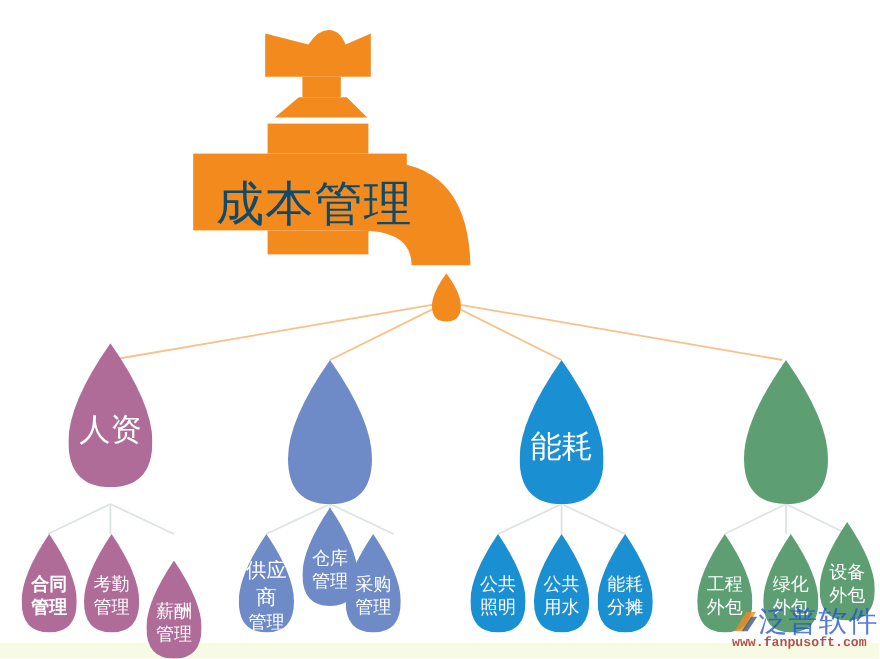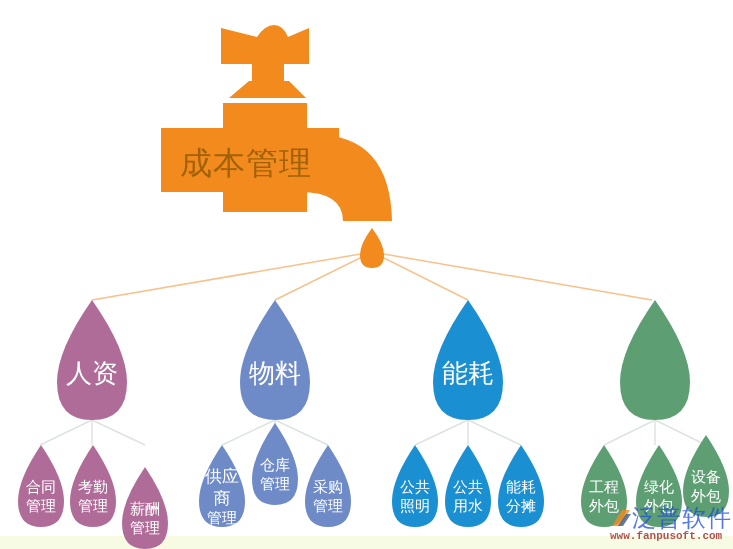--- a/index.html
+++ b/index.html
@@ -1,19 +1,19 @@
 <!DOCTYPE html>
 <html><head>
 <meta charset="utf-8">
 <style>
   html,body{margin:0;padding:0;}
   body{width:733px;height:549px;position:relative;background:#ffffff;overflow:hidden;font-family:"DejaVu Sans","Liberation Sans",sans-serif;}
   .bottom-band{position:absolute;left:0;top:536px;width:733px;height:13px;background:#f8fbe3;}
   svg.lines{position:absolute;left:0;top:0;}
-  .tap-label{position:absolute;left:180px;top:142px;color:#a16207;font-size:32px;letter-spacing:1px;}
+  .tap-label{position:absolute;left:180px;top:142px;color:#0c4a6e;font-size:40px;letter-spacing:1px;}
   .drop{position:absolute;display:flex;align-items:center;justify-content:center;}
   .drop svg{position:absolute;left:0;top:0;}
   .drop .txt{position:relative;color:#fff;text-align:center;line-height:1.25;}
   .big .txt{font-size:26px;margin-top:26px;}
   .small .txt{font-size:15px;margin-top:22px;}
   .watermark{position:absolute;left:610px;top:502px;width:123px;height:40px;}
   .wm-cn{position:absolute;left:22px;top:0;font-size:24px;color:#1d4ed8;opacity:0.75;letter-spacing:1px;}
   .wm-url{position:absolute;left:0;top:28px;font-family:Liberation Mono, monospace;font-size:11px;font-weight:bold;color:#b0534a;}
   .wm-logo{position:absolute;left:0;top:4px;width:22px;height:22px;}
 </style>
@@ -63,45 +63,44 @@
 
     <rect x="161" y="128" width="178" height="64"></rect>
     <rect x="223" y="192" width="84" height="20"></rect>
     <path d="M307,135 Q390,130 392,221 L343,221 Q343,192 300,192 Z"></path>
 
     <path d="M372,228 Q384,244 384,255 Q384,268 372,268 Q360,268 360,255 Q360,244 372,228 Z"></path>
   </g>
 </svg>
 <div class="tap-label">成本管理</div>
 
-<div class="drop big" style="left:57px;top:300px;width:70px;height:120px;">
+<div class="drop big" style="left:57px;top:286px;width:70px;height:120px;">
   <svg width="70" height="120">
       <path d="M35,0 Q70,50 70,82 Q70,120 35,120 Q0,120 0,82 Q0,50 35,0 Z" fill="#b06c99"></path>
     </svg>
   <div class="txt">人资</div>
 </div>
 <div class="drop big" style="left:240px;top:300px;width:70px;height:120px;">
   <svg width="70" height="120">
       <path d="M35,0 Q70,50 70,82 Q70,120 35,120 Q0,120 0,82 Q0,50 35,0 Z" fill="#6e8bc7"></path>
     </svg>
-  <div class="txt">物料</div>
 </div>
 <div class="drop big" style="left:433px;top:300px;width:70px;height:120px;">
   <svg width="70" height="120">
       <path d="M35,0 Q70,50 70,82 Q70,120 35,120 Q0,120 0,82 Q0,50 35,0 Z" fill="#1a8fd2"></path>
     </svg>
   <div class="txt">能耗</div>
 </div>
 <div class="drop big" style="left:620px;top:300px;width:70px;height:120px;">
   <svg width="70" height="120">
       <path d="M35,0 Q70,50 70,82 Q70,120 35,120 Q0,120 0,82 Q0,50 35,0 Z" fill="#5e9e73"></path>
     </svg>
 </div>
 
-<div class="drop small" style="left:18px;top:445px;width:46px;height:82px;">
+<div class="drop small" style="left:18px;top:445px;width:46px;height:82px;font-weight:bold;">
   <svg width="46" height="82">
       <path d="M23,0 Q46,34 46,56 Q46,82 23,82 Q0,82 0,56 Q0,34 23,0 Z" fill="#b06c99"></path>
     </svg>
   <div class="txt"><span>合同</span><br><span>管理</span></div>
 </div>
 <div class="drop small" style="left:70px;top:445px;width:46px;height:82px;">
   <svg width="46" height="82">
       <path d="M23,0 Q46,34 46,56 Q46,82 23,82 Q0,82 0,56 Q0,34 23,0 Z" fill="#b06c99"></path>
     </svg>
   <div class="txt"><span>考勤</span><br><span>管理</span></div>
@@ -118,21 +117,21 @@
       <path d="M23,0 Q46,34 46,56 Q46,82 23,82 Q0,82 0,56 Q0,34 23,0 Z" fill="#6e8bc7"></path>
     </svg>
   <div class="txt"><span class="tiny" style="font-size:17px">供应商</span><br><span>管理</span></div>
 </div>
 <div class="drop small" style="left:252px;top:423px;width:46px;height:82px;">
   <svg width="46" height="82">
       <path d="M23,0 Q46,34 46,56 Q46,82 23,82 Q0,82 0,56 Q0,34 23,0 Z" fill="#6e8bc7"></path>
     </svg>
   <div class="txt"><span>仓库</span><br><span>管理</span></div>
 </div>
-<div class="drop small" style="left:305px;top:445px;width:46px;height:82px;">
+<div class="drop small" style="left:288px;top:445px;width:46px;height:82px;">
   <svg width="46" height="82">
       <path d="M23,0 Q46,34 46,56 Q46,82 23,82 Q0,82 0,56 Q0,34 23,0 Z" fill="#6e8bc7"></path>
     </svg>
   <div class="txt"><span>采购</span><br><span>管理</span></div>
 </div>
 
 <div class="drop small" style="left:392px;top:445px;width:46px;height:82px;">
   <svg width="46" height="82">
       <path d="M23,0 Q46,34 46,56 Q46,82 23,82 Q0,82 0,56 Q0,34 23,0 Z" fill="#1a8fd2"></path>
     </svg>

